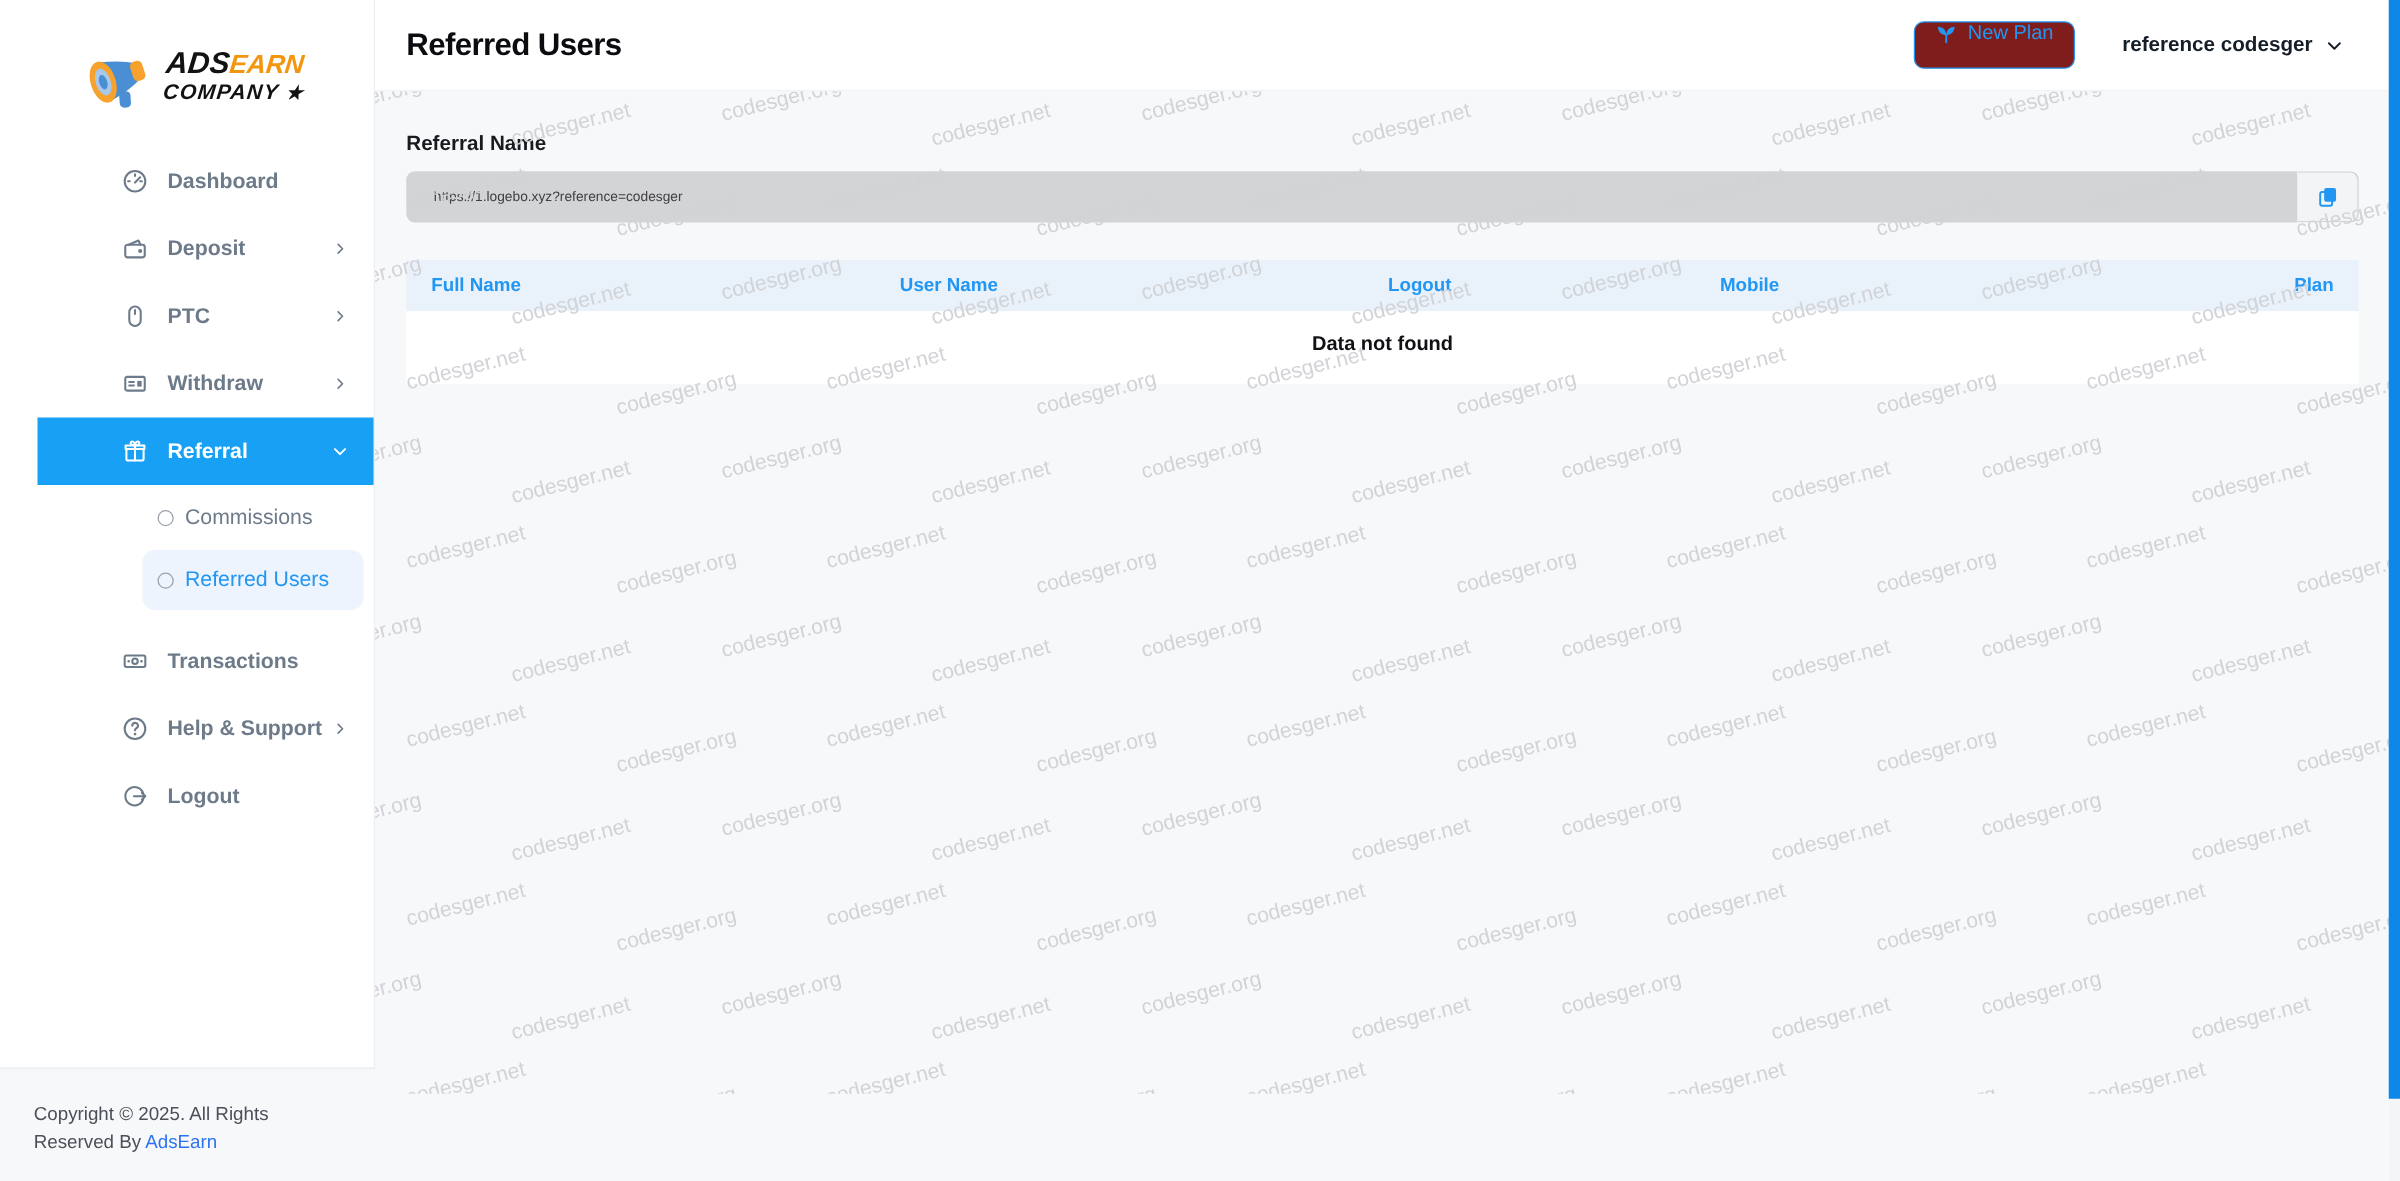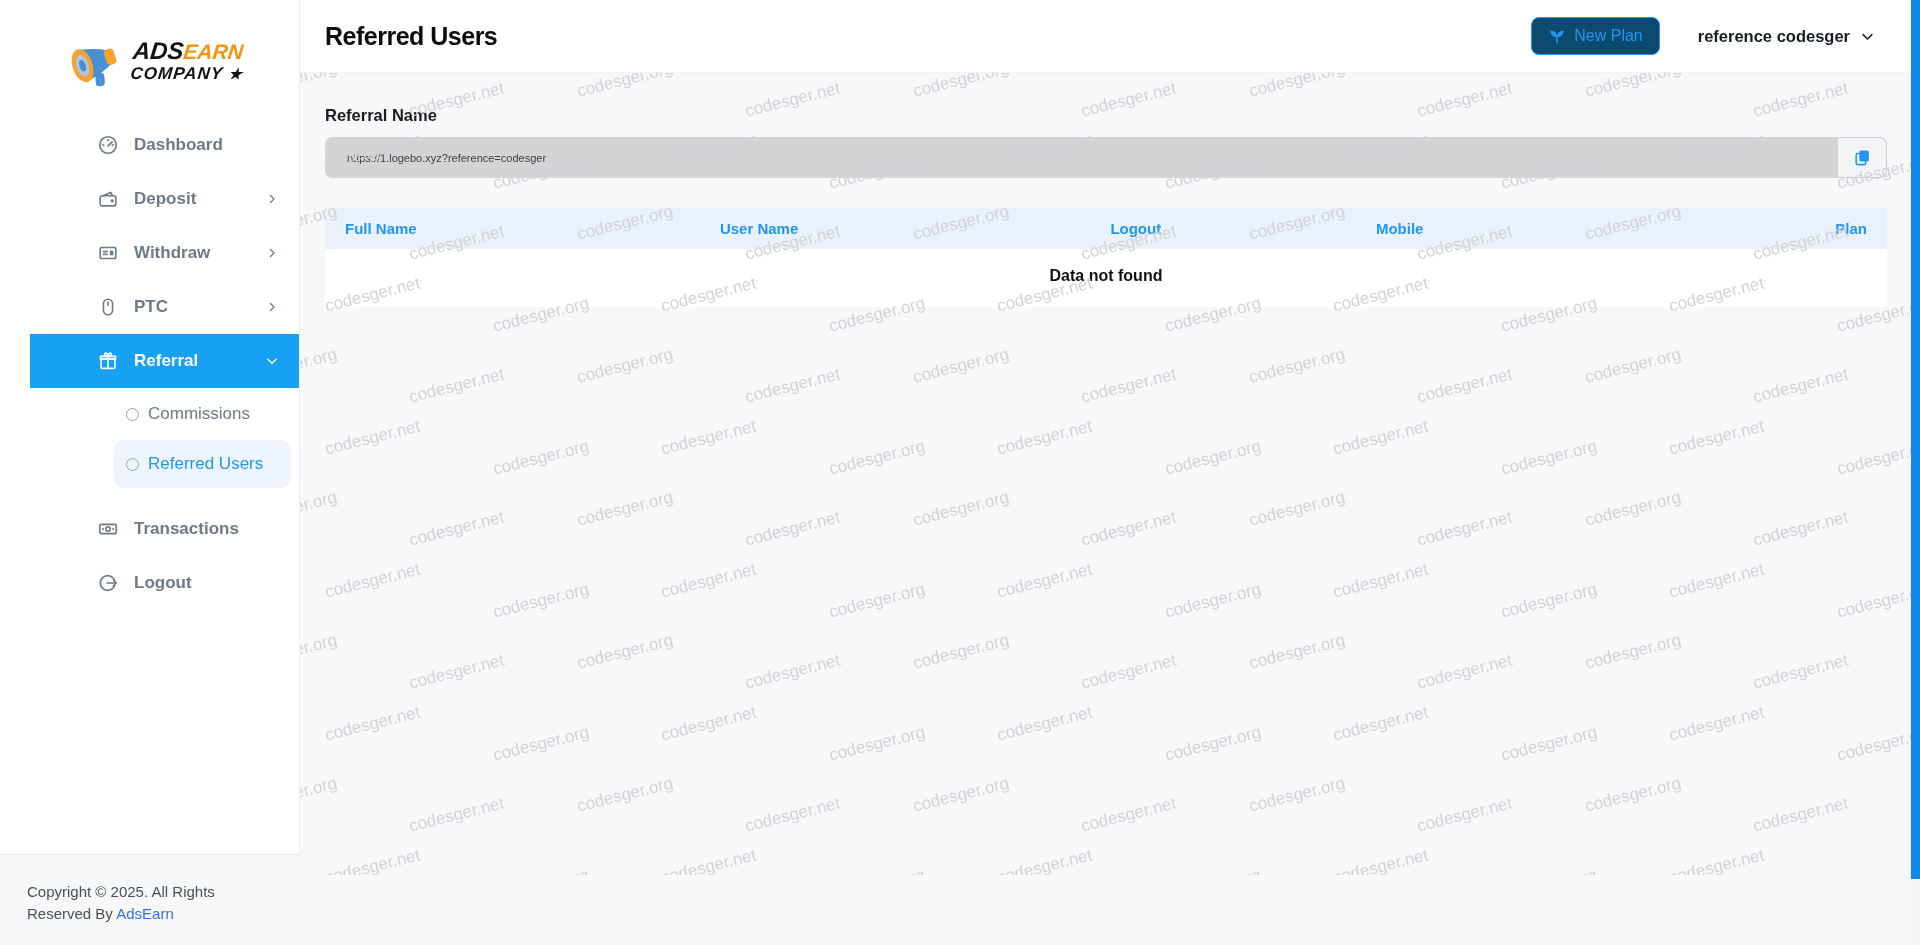--- a/index.html
+++ b/index.html
@@ -32,21 +32,21 @@
   .sub-gap { height:12px; }
 
   .left-footer { padding:26px 0 0 27px; font-size:15px; color:#4b4f58; line-height:1.45; }
   .footer-brand { color:#2d72f0; }
 
   
   .main { flex:1; position:relative; display:flex; flex-direction:column; }
   .topbar { height:73px; background:#ffffff; display:flex; align-items:center; padding:0 45px 0 25px; border-bottom:1px solid #f1f2f4; position:relative; z-index:8; }
   .page-title { font-size:25px; font-weight:800; color:#0b0c10; letter-spacing:-0.5px; }
   .topbar-spacer { flex:1; }
-  .btn-newplan { display:flex; align-items:center; gap:8px; height:38px; padding:0 16px; border:1px solid #2196f3; border-radius:8px; background:#0c4a6e; color:#2196f3; font-size:16px; font-weight:500; cursor:pointer; font-family:inherit; }
+  .btn-newplan { display:flex; align-items:flex-start; gap:8px; height:38px; padding:0 16px; border:1px solid #2196f3; border-radius:8px; background:#7f1d1d; color:#2196f3; font-size:16px; font-weight:500; cursor:pointer; font-family:inherit; }
   .user-box { display:flex; align-items:center; gap:10px; margin-left:38px; cursor:pointer; }
   .user-name { font-size:16.5px; font-weight:bold; color:#151e28; }
 
   .content { position:relative; flex:1; padding:0 33px 0 25px; z-index:2; }
   .ref-label { margin-top:33px; font-size:16.5px; font-weight:bold; color:#191b20; }
   .link-group { display:flex; margin-top:12px; height:41px; width:100%; }
   .link-input { flex:1; background:#d3d4d6; border:none; outline:none; border-radius:7px 0 0 7px; padding:0 22px; font-size:11px; color:#404040; font-family:inherit; }
   .copy-btn { width:49px; background:#f2f4f6; border:1px solid #c9ced4; border-left:none; border-radius:0 7px 7px 0; display:flex; align-items:center; justify-content:center; cursor:pointer; }
 
   table.ref-table { width:100%; margin-top:30px; border-collapse:collapse; }
@@ -113,41 +113,41 @@
           <span class="chev">
             <svg width="12" height="12" viewBox="0 0 24 24" fill="none" stroke="currentColor" stroke-width="2.6" stroke-linecap="round" stroke-linejoin="round">
                 <path d="M9 5 l7 7 -7 7"></path>
               </svg>
           </span>
         </div>
 
         <div class="nav-item">
           <span class="nicon">
             <svg width="22" height="22" viewBox="0 0 24 24" fill="none" stroke="currentColor" stroke-width="1.8" stroke-linecap="round">
+                <rect x="7" y="3.5" width="10" height="17" rx="5"></rect>
+                <path d="M12 6.5 v3.5"></path>
+              </svg>
+          </span>
+          <span class="nlabel">PTC</span>
+          <span class="chev">
+            <svg width="12" height="12" viewBox="0 0 24 24" fill="none" stroke="currentColor" stroke-width="2.6" stroke-linecap="round" stroke-linejoin="round">
+                <path d="M9 5 l7 7 -7 7"></path>
+              </svg>
+          </span>
+        </div>
+
+        <div class="nav-item">
+          <span class="nicon">
+            <svg width="22" height="22" viewBox="0 0 24 24" fill="none" stroke="currentColor" stroke-width="1.8" stroke-linecap="round">
                 <rect x="3.5" y="6" width="17" height="12" rx="1.5"></rect>
                 <path d="M7 10.5 h4 M7 13.5 h4"></path>
                 <rect x="14" y="9.5" width="3.8" height="5" fill="currentColor" stroke="none"></rect>
               </svg>
           </span>
           <span class="nlabel">Withdraw</span>
-          <span class="chev">
-            <svg width="12" height="12" viewBox="0 0 24 24" fill="none" stroke="currentColor" stroke-width="2.6" stroke-linecap="round" stroke-linejoin="round">
-                <path d="M9 5 l7 7 -7 7"></path>
-              </svg>
-          </span>
-        </div>
-
-        <div class="nav-item">
-          <span class="nicon">
-            <svg width="22" height="22" viewBox="0 0 24 24" fill="none" stroke="currentColor" stroke-width="1.8" stroke-linecap="round">
-                <rect x="7" y="3.5" width="10" height="17" rx="5"></rect>
-                <path d="M12 6.5 v3.5"></path>
-              </svg>
-          </span>
-          <span class="nlabel">PTC</span>
           <span class="chev">
             <svg width="12" height="12" viewBox="0 0 24 24" fill="none" stroke="currentColor" stroke-width="2.6" stroke-linecap="round" stroke-linejoin="round">
                 <path d="M9 5 l7 7 -7 7"></path>
               </svg>
           </span>
         </div>
 
         <div class="nav-item active">
           <span class="nicon">
             <svg width="22" height="22" viewBox="0 0 24 24" fill="none" stroke="currentColor" stroke-width="1.8" stroke-linecap="round" stroke-linejoin="round">
@@ -179,20 +179,35 @@
           <span class="nicon">
             <svg width="22" height="22" viewBox="0 0 24 24" fill="none" stroke="currentColor" stroke-width="1.8" stroke-linecap="round">
                 <rect x="3" y="7" width="18" height="10" rx="1.5"></rect>
                 <circle cx="12" cy="12" r="2.4"></circle>
                 <path d="M6.4 12 h0.1 M17.6 12 h0.1" stroke-width="2.2"></path>
               </svg>
           </span>
           <span class="nlabel">Transactions</span>
         </div>
 
+        <div class="nav-item">
+          <span class="nicon">
+            <svg width="22" height="22" viewBox="0 0 24 24" fill="none" stroke="currentColor" stroke-width="1.8" stroke-linecap="round">
+                <circle cx="12" cy="12" r="9"></circle>
+                <path d="M9.6 9.3 a2.5 2.5 0 1 1 3.6 2.3 c-0.8 0.4 -1.2 0.9 -1.2 1.8"></path>
+                <path d="M12 16.6 h0.01" stroke-width="2.4"></path>
+              </svg>
+          </span>
+          <span class="nlabel">Help &amp; Support</span>
+          <span class="chev">
+            <svg width="12" height="12" viewBox="0 0 24 24" fill="none" stroke="currentColor" stroke-width="2.6" stroke-linecap="round" stroke-linejoin="round">
+                <path d="M9 5 l7 7 -7 7"></path>
+              </svg>
+          </span>
+        </div>
 
         <div class="nav-item">
           <span class="nicon">
             <svg width="22" height="22" viewBox="0 0 24 24" fill="none" stroke="currentColor" stroke-width="1.8" stroke-linecap="round" stroke-linejoin="round">
                 <path d="M19.2 14.5 A8 8 0 1 1 19.2 9.5"></path>
                 <path d="M11 12 h10 M18 9 l3 3 -3 3"></path>
               </svg>
           </span>
           <span class="nlabel">Logout</span>
         </div>

